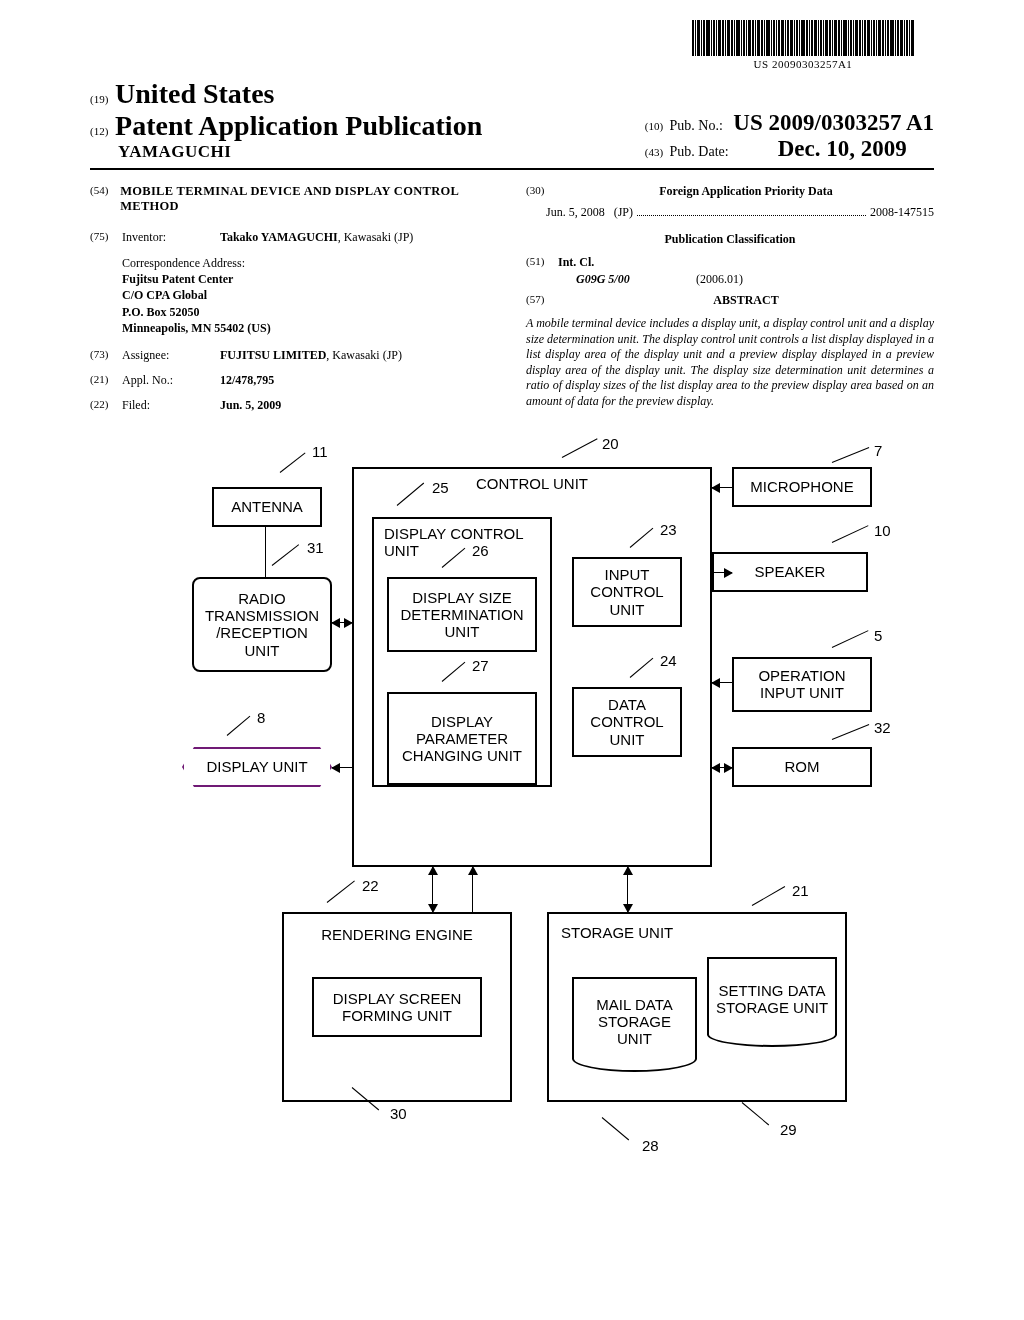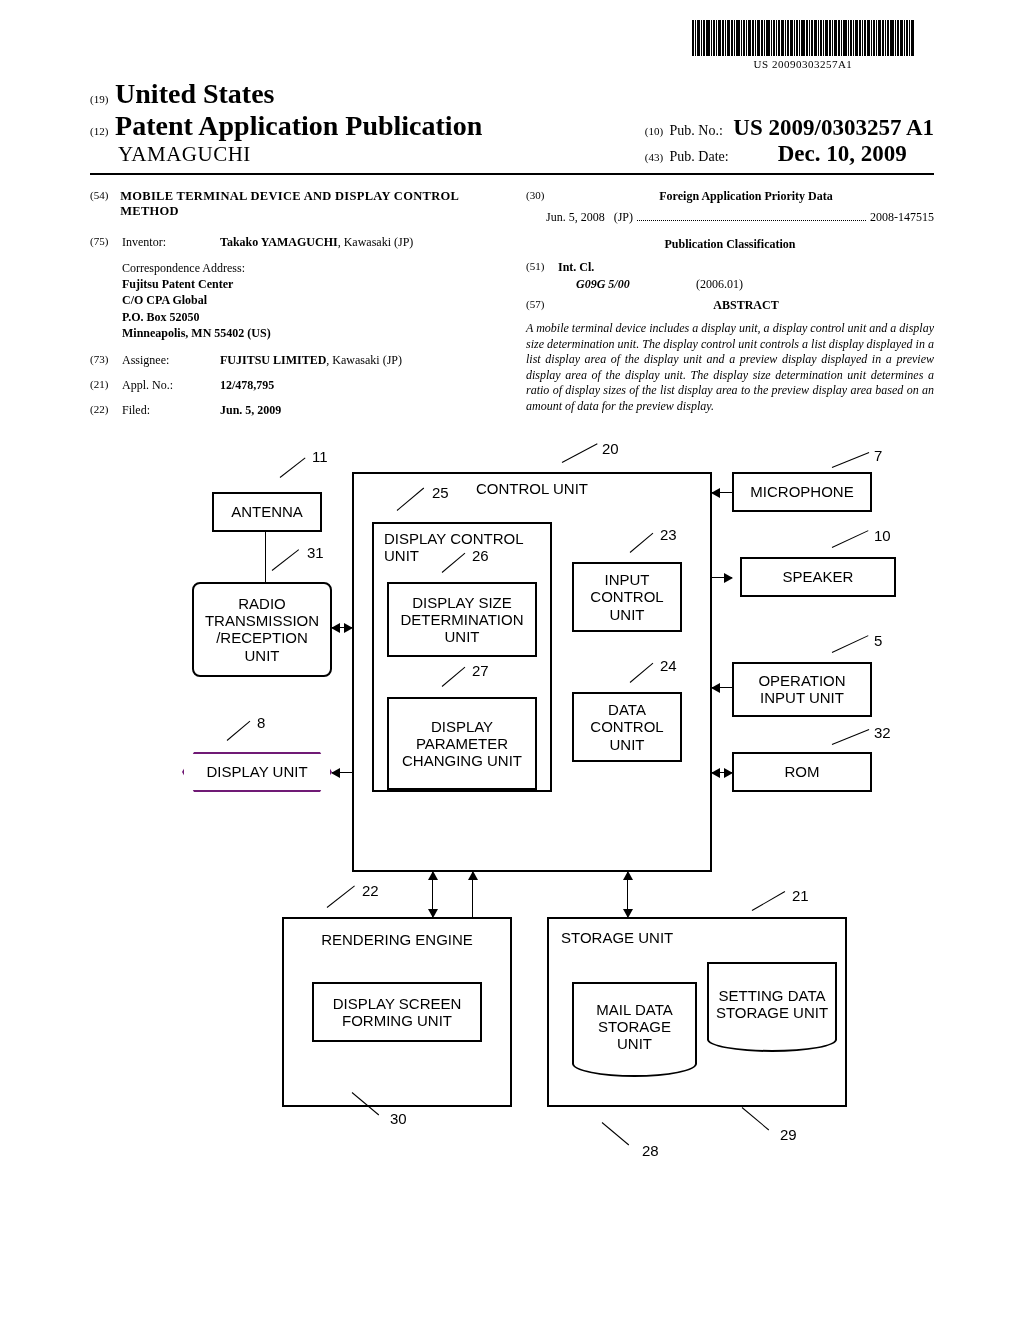--- a/index.html
+++ b/index.html
@@ -44,21 +44,21 @@
     padding-bottom: 6px;
     margin-bottom: 14px;
     display: flex;
     justify-content: space-between;
     align-items: flex-end;
   }
   .header-left .line1 { font-size: 15px; }
   .header-left .line1 .country { font-size: 28px; font-weight: bold; }
   .header-left .line2 { font-size: 15px; }
   .header-left .line2 .pub { font-size: 28px; font-weight: bold; }
-  .header-left .line3 { font-size: 21px; font-weight: normal; letter-spacing: 0.5px; }
+  .header-left .line3 { font-size: 17px; font-weight: bold; letter-spacing: 0.5px; }
   .header-right { text-align: left; font-size: 14px; }
   .header-right .pubno { font-size: 14px; }
   .header-right .pubno .val { font-size: 23px; font-weight: bold; }
   .header-right .pubdate { font-size: 14px; }
   .header-right .pubdate .val { font-size: 23px; font-weight: bold; }
   .small-num { font-size: 11px; margin-right: 3px; }
 
   .biblio {
     display: flex;
     gap: 28px;
@@ -381,21 +381,21 @@
     <div class="box" style="left:40px; top:130px; width:140px; height:95px;border-radius:8px;">
       <span>RADIO TRANSMISSION /RECEPTION UNIT</span>
     </div>
     <div class="hex" style="left:30px; top:300px; width:150px; height:40px;">
       <span>DISPLAY UNIT</span>
     </div>
 
     <div class="box" style="left:580px; top:20px; width:140px; height:40px;">
       <span>MICROPHONE</span>
     </div>
-    <div class="box" style="left:588px; top:105px; width:156px; height:40px;">
+    <div class="box" style="left:560px; top:105px; width:156px; height:40px;">
       <span>SPEAKER</span>
     </div>
     <div class="box" style="left:580px; top:210px; width:140px; height:55px;">
       <span>OPERATION INPUT UNIT</span>
     </div>
     <div class="box" style="left:580px; top:300px; width:140px; height:40px;">
       <span>ROM</span>
     </div>
 
     <div class="box" style="left:130px; top:465px; width:230px; height:190px; justify-content:flex-start; align-items:flex-start; padding-top:12px;">

